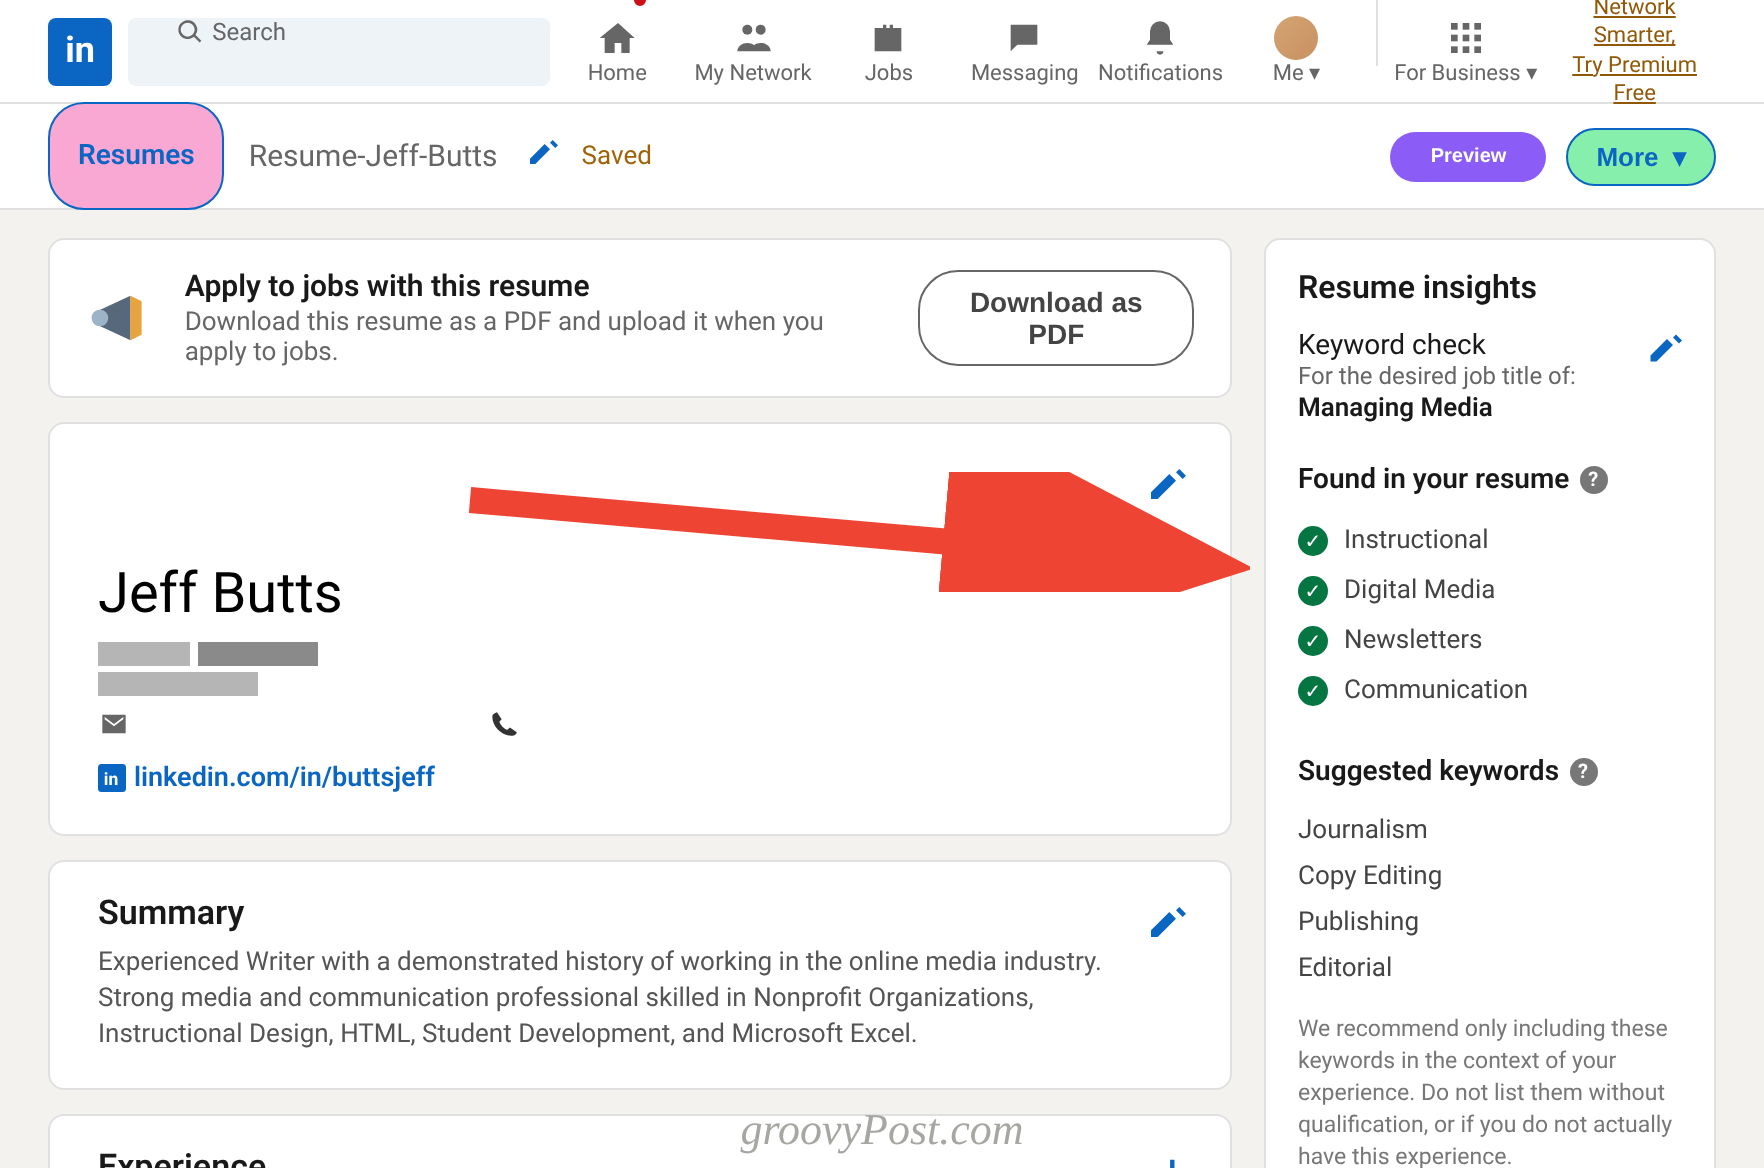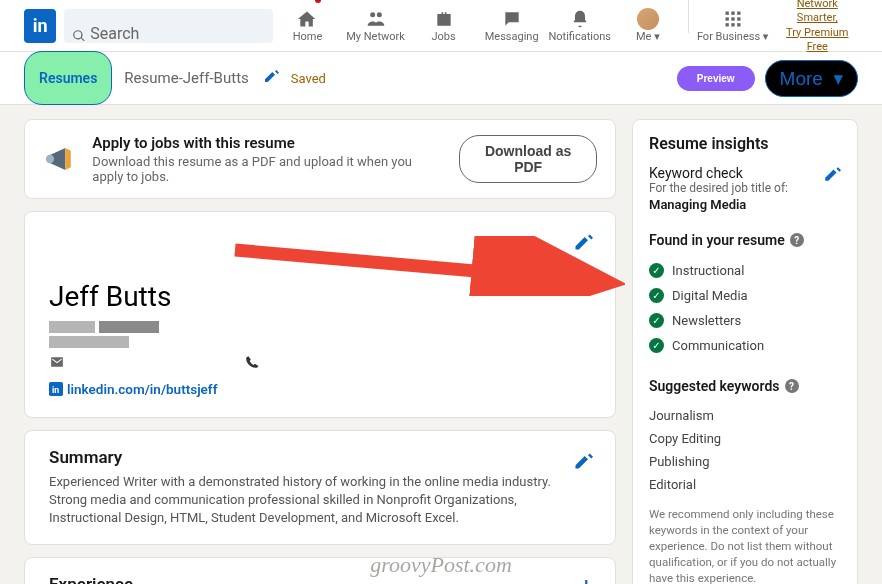--- a/index.html
+++ b/index.html
@@ -1,35 +1,35 @@
 <!DOCTYPE html>
 <html><head>
 <meta charset="utf-8">
 <style>
 * { box-sizing: border-box; margin: 0; padding: 0; }
 body { font-family: -apple-system, BlinkMacSystemFont, "Segoe UI", Roboto, sans-serif; background: #f3f2ef; color: #191919; width: 882px; height: 584px; overflow: hidden; }
 .topnav { background: #fff; height: 52px; display: flex; align-items: center; padding: 0 24px; border-bottom: 1px solid #e0e0e0; }
 .logo { width: 34px; height: 34px; background: #0a66c2; color: #fff; display: flex; align-items: center; justify-content: center; font-weight: bold; font-size: 18px; border-radius: 4px; }
-.search-box { margin-left: 8px; background: #eef3f8; border-radius: 4px; height: 34px; display: flex; align-items: flex-end; padding: 0 8px; width: 220px; color: #666; font-size: 16px; }
+.search-box { margin-left: 8px; background: #eef3f8; border-radius: 4px; height: 34px; display: flex; align-items: flex-start; padding: 0 24px; width: 220px; color: #666; font-size: 12px; }
 .search-box svg { margin-right: 4px; }
 .nav-items { margin-left: auto; display: flex; gap: 0; }
 .nav-item { display: flex; flex-direction: column; align-items: center; justify-content: center; width: 72px; font-size: 11px; color: #666; position: relative; cursor: pointer; }
 .nav-item .icon { height: 22px; display: flex; align-items: center; }
 .nav-badge { position: absolute; top: -2px; right: 18px; width: 10px; height: 10px; background: #cc1016; border-radius: 50%; border: 2px solid #fff; }
 .avatar-small { width: 22px; height: 22px; border-radius: 50%; background: linear-gradient(135deg,#d4a574,#c89060); }
 .nav-divider { width: 1px; height: 36px; background: #e0e0e0; margin: 0 6px; }
 .promo { font-size: 11px; color: #915907; text-decoration: underline; text-align: center; line-height: 1.3; margin-left: 6px; }
 .subnav { background: #fff; height: 53px; display: flex; align-items: center; padding: 0 24px; border-bottom: 1px solid #e0e0e0; }
-.pill { border: 1px solid #0a66c2; color: #0a66c2; font-weight: 600; font-size: 14px; padding: 18px 14px; border-radius: 18px; cursor: pointer; background: #86efac; }
+.pill { border: 1px solid #0a66c2; color: #0a66c2; font-weight: 600; font-size: 14px; padding: 18px 14px; border-radius: 18px; cursor: pointer; background: #f9a8d4; }
 .sub-title { margin-left: 12px; font-size: 15px; color: #666; }
 .edit-icon { color: #0a66c2; cursor: pointer; margin-left: 14px; }
 .saved { margin-left: 12px; font-size: 13px; color: #a16207; }
 .sub-right { margin-left: auto; display: flex; gap: 10px; align-items: center; }
 .btn-preview { background: #8b5cf6; color: #fff; font-weight: 600; font-size: 10px; padding: 7px 20px; border-radius: 20px; border: none; cursor: pointer; }
-.btn-more { background: #000000; border: 1px solid #0a66c2; color: #0a66c2; font-weight: 400; font-size: 19px; padding: 6px 14px; border-radius: 20px; cursor: pointer; }
+.btn-more { background: #86efac; border: 1px solid #0a66c2; color: #0a66c2; font-weight: 700; font-size: 13px; padding: 6px 14px; border-radius: 20px; cursor: pointer; }
 .content { display: flex; padding: 14px 24px; gap: 16px; }
 .main-col { flex: 1; min-width: 0; }
 .side-col { width: 226px; }
 .notice { font-size: 12.5px; color: #666; display: flex; align-items: center; gap: 6px; margin-bottom: 10px; }
 .card { background: #fff; border-radius: 8px; border: 1px solid #e0e0e0; margin-bottom: 12px; }
 .apply-card { display: flex; align-items: center; padding: 14px 18px; gap: 16px; }
 .megaphone { width: 38px; height: 36px; }
 .apply-text h3 { font-size: 15px; font-weight: 600; }
 .apply-text p { font-size: 13px; color: #666; margin-top: 2px; }
 .btn-outline { margin-left: auto; background: #fff; border: 1px solid #666; color: #444; font-weight: 600; font-size: 14px; padding: 7px 16px; border-radius: 20px; cursor: pointer; }

